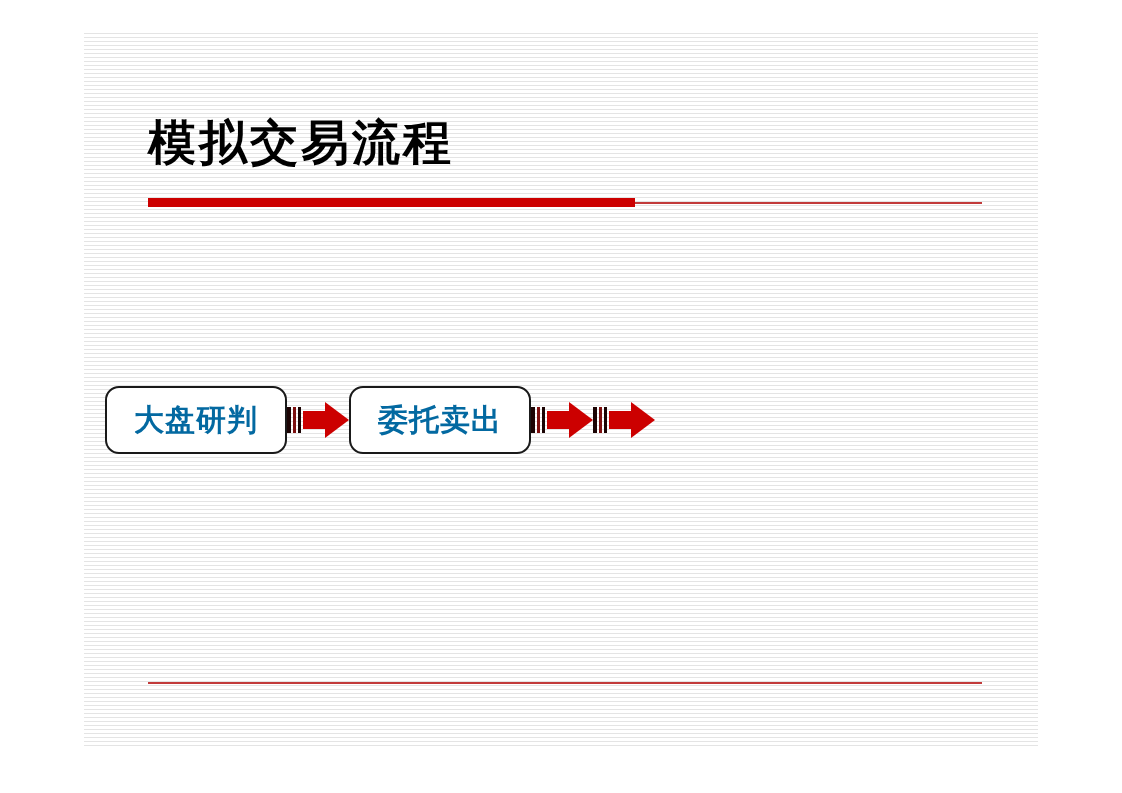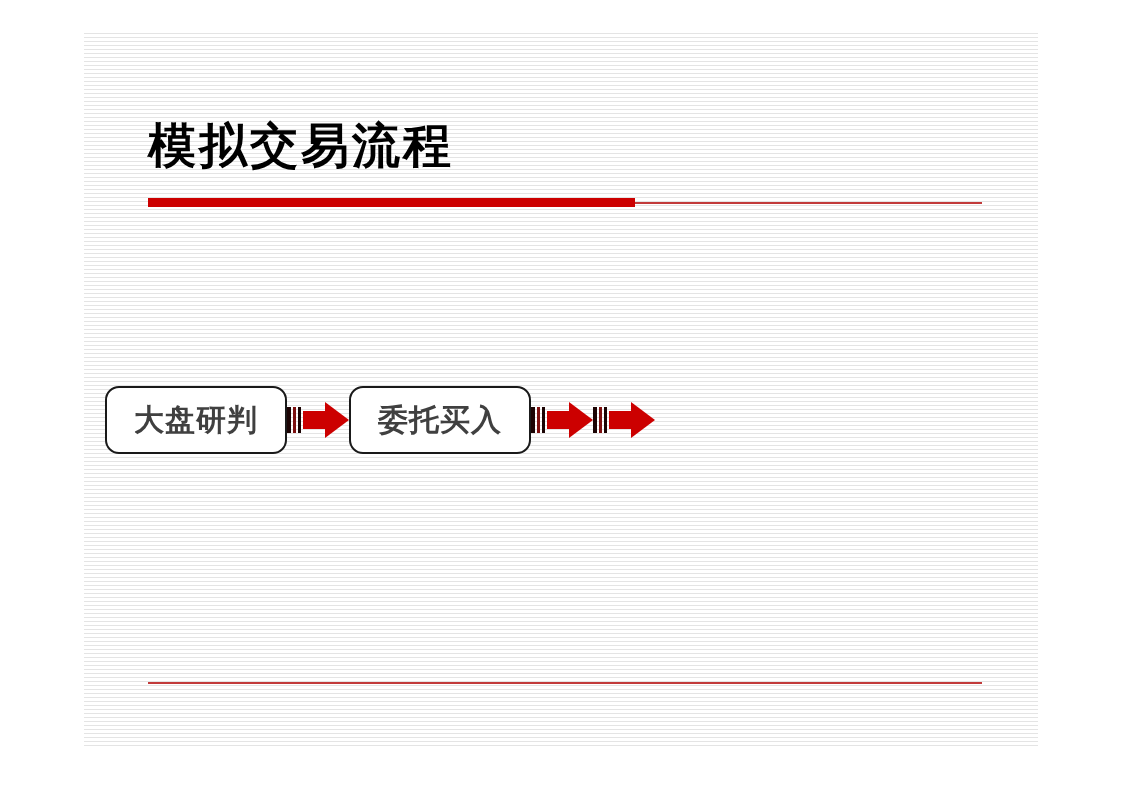--- a/index.html
+++ b/index.html
@@ -6,21 +6,21 @@
     margin: 0;
     padding: 0;
     background: #ffffff;
   }
   .slide {
     position: relative;
     width: 1122px;
     height: 746px;
     background: #ffffff;
     overflow: hidden;
-    font-family: Liberation Serif, serif;
+    font-family: Liberation Mono, monospace;
   }
   .stripe-bg {
     position: absolute;
     left: 84px;
     top: 30px;
     width: 954px;
     height: 734px;
     background: repeating-linear-gradient(
       to bottom,
       #ffffff 0px,
@@ -66,21 +66,21 @@
     height: 68px;
     box-sizing: border-box;
     background: #ffffff;
     border: 2px solid #1a1a1a;
     border-radius: 14px;
     display: flex;
     align-items: center;
     justify-content: center;
     font-size: 30px;
     font-weight: bold;
-    color: #404040;
+    color: #0369a1;
     letter-spacing: 1px;
     flex: 0 0 auto;
   }
   .arrow {
     width: 62px;
     height: 46px;
     display: block;
     flex: 0 0 auto;
   }
   .bottom-rule {
@@ -110,21 +110,21 @@
 
     <svg class="arrow" viewBox="0 0 62 46">
       <rect x="0" y="10" width="4" height="26" fill="#1c0404"></rect>
       <rect x="6" y="10" width="3" height="26" fill="#7e1010"></rect>
       <rect x="11" y="10" width="3" height="26" fill="#1c0404"></rect>
       <rect x="16" y="14" width="23" height="18" fill="#cc0000"></rect>
       <polygon points="38,5 62,23 38,41" fill="#cc0000"></polygon>
     </svg>
 
     <div class="step">
-      <span>委托买入</span>
+      <span>委托卖出</span>
     </div>
 
     <svg class="arrow" viewBox="0 0 62 46">
       <rect x="0" y="10" width="4" height="26" fill="#1c0404"></rect>
       <rect x="6" y="10" width="3" height="26" fill="#7e1010"></rect>
       <rect x="11" y="10" width="3" height="26" fill="#1c0404"></rect>
       <rect x="16" y="14" width="23" height="18" fill="#cc0000"></rect>
       <polygon points="38,5 62,23 38,41" fill="#cc0000"></polygon>
     </svg>
 

